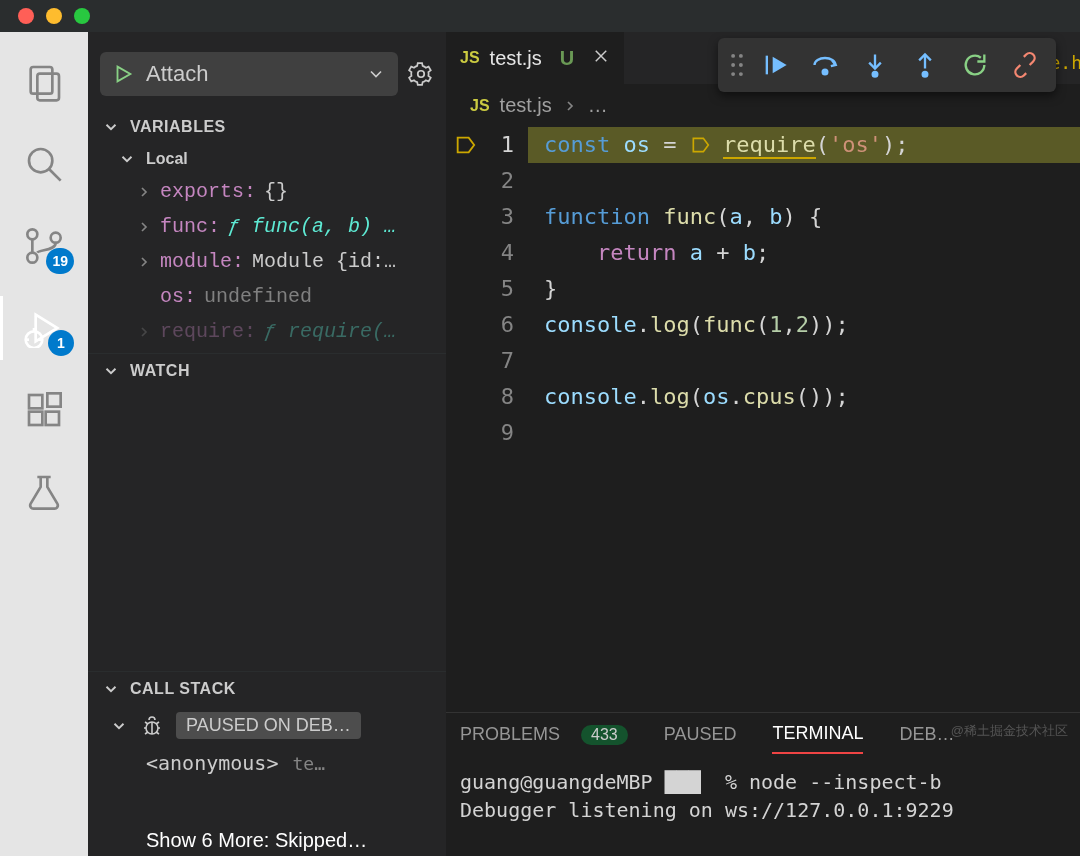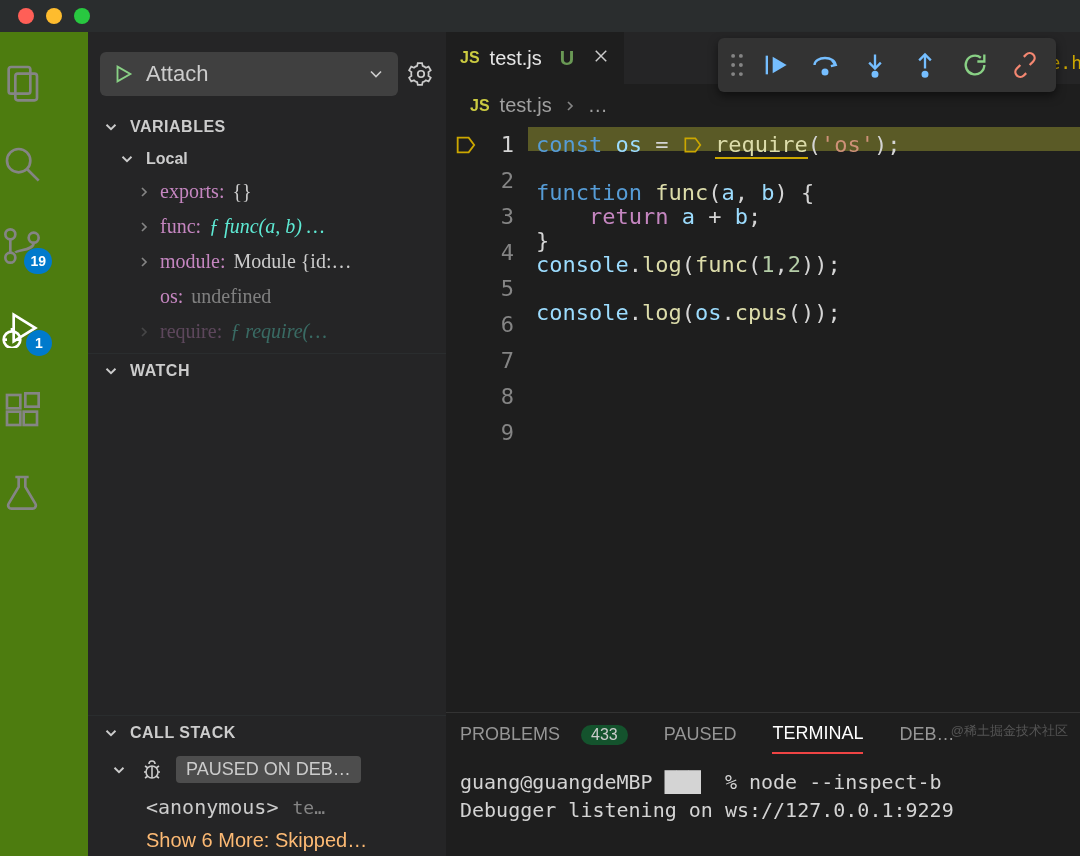--- a/index.html
+++ b/index.html
@@ -25,23 +25,24 @@
 .tl-red { background: #ff5f57; }
 .tl-yellow { background: #febc2e; }
 .tl-green { background: #28c840; }
 
 
 .main { display: flex; height: calc(100% - 32px); }
 
 
 .activitybar {
   width: 88px;
-  background: #4d7c0f;
+  background: #e5e5e5;
   display: flex;
   flex-direction: column;
+  align-items: center;
   padding-top: 28px;
   gap: 38px;
 }
 .activity-item {
   width: 44px; height: 44px;
   display: flex; align-items: center; justify-content: center;
   position: relative;
   color: #858585;
   cursor: pointer;
 }
@@ -116,21 +117,21 @@
   font-size: 16px;
   font-weight: 700;
   color: #ccc;
   cursor: pointer;
 }
 .var-row {
   display: flex; align-items: center;
   padding: 6px 0 6px 48px;
   gap: 8px;
   font-size: 20px;
-  font-family: Liberation Serif, serif;
+  font-family: Liberation Mono, monospace;
   white-space: nowrap;
   overflow: hidden;
   cursor: pointer;
 }
 .var-name { color: #c586c0; }
 .var-value { color: #9cdcfe; }
 .var-value.muted { color: #808080; }
 .var-value.obj { color: #ccc; }
 .var-italic { font-style: italic; color: #5eead4; }
 
@@ -152,23 +153,24 @@
   display: flex;
   padding: 6px 0 6px 58px;
   font-family: Menlo, Monaco, "SF Mono", monospace;
   font-size: 20px;
   align-items: baseline;
   gap: 14px;
 }
 .cs-file { color: #858585; font-size: 18px; }
 .cs-more {
   padding: 4px 0 4px 58px;
-  color: #fdba74;
+  color: #ffffff;
   font-size: 20px;
   cursor: pointer;
+  margin-top: 44px;
 }
 
 .section-watch { flex: 1; min-height: 0; display: flex; flex-direction: column; border-top: 1px solid #2a2d2e; border-bottom: 1px solid #2a2d2e;}
 .watch-body { flex: 1; }
 
 
 .editor-area {
   flex: 1;
   display: flex;
   flex-direction: column;
@@ -241,21 +243,21 @@
 }
 .linenums {
   width: 44px;
   text-align: right;
   padding-right: 14px;
   color: #858585;
 }
 .linenums div { height: 36px; }
 .linenums .current { color: #d4d4d4; }
 .code-lines { flex: 1; }
-.code-line { height: 24px; padding-left: 8px; white-space: pre; position: relative; }
+.code-line { height: 36px; padding-left: 16px; white-space: pre; position: relative; }
 .code-line.highlight { background: #5a5a26; }
 .tok-kw { color: #569cd6; }
 .tok-var { color: #9cdcfe; }
 .tok-fn { color: #dcdcaa; }
 .tok-str { color: #ce9178; }
 .tok-op { color: #d4d4d4; }
 .tok-ret { color: #c586c0; }
 .require-underline { border-bottom: 2px solid #cca700; }
 
 

